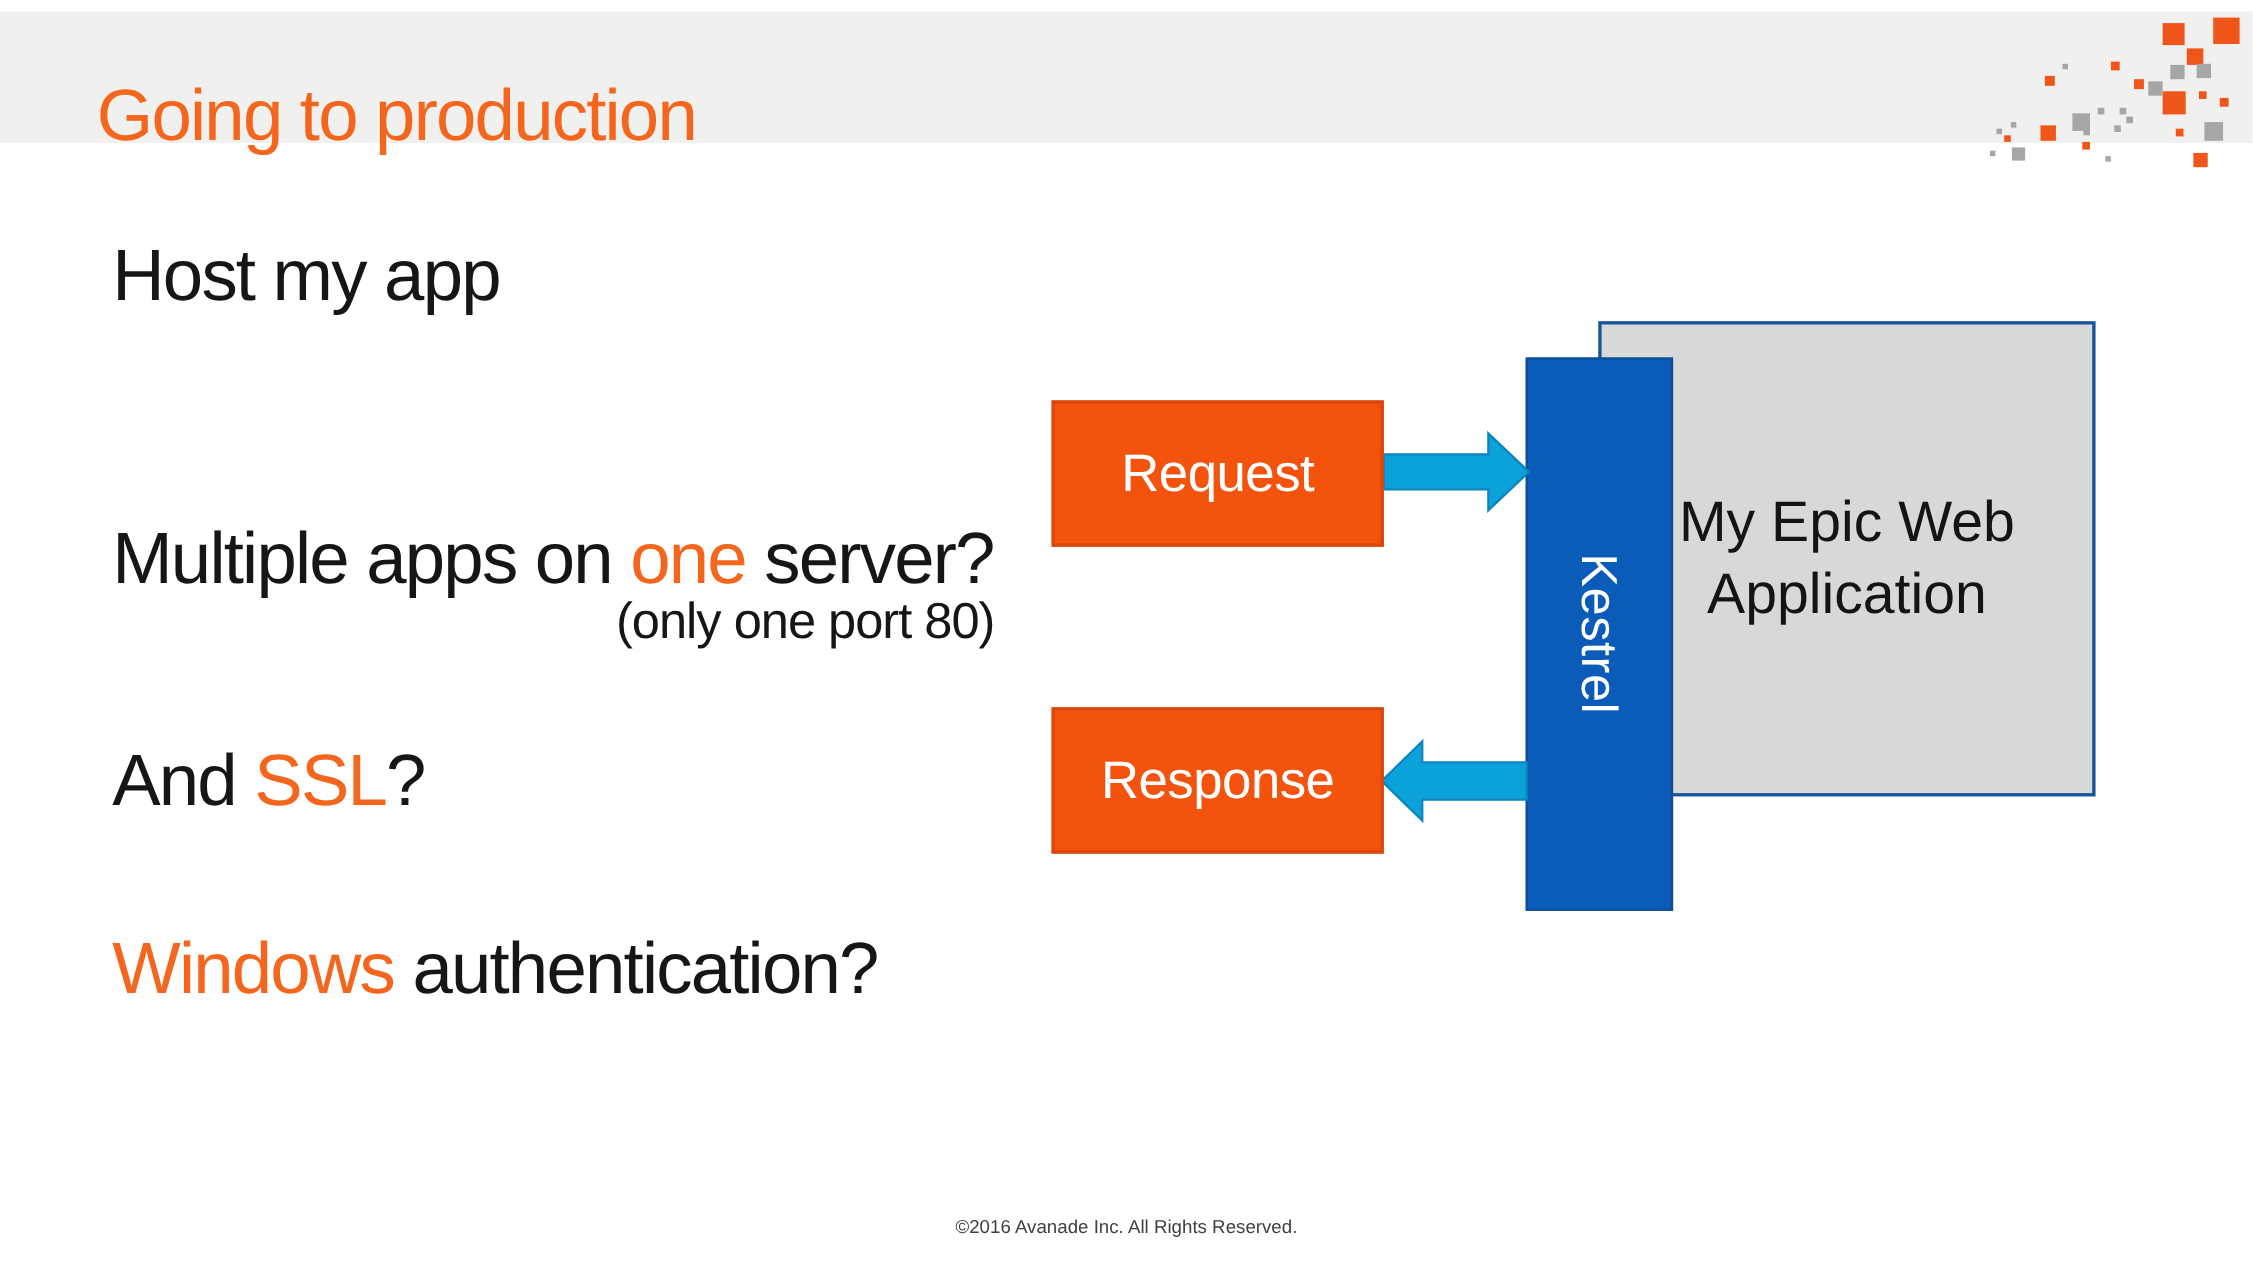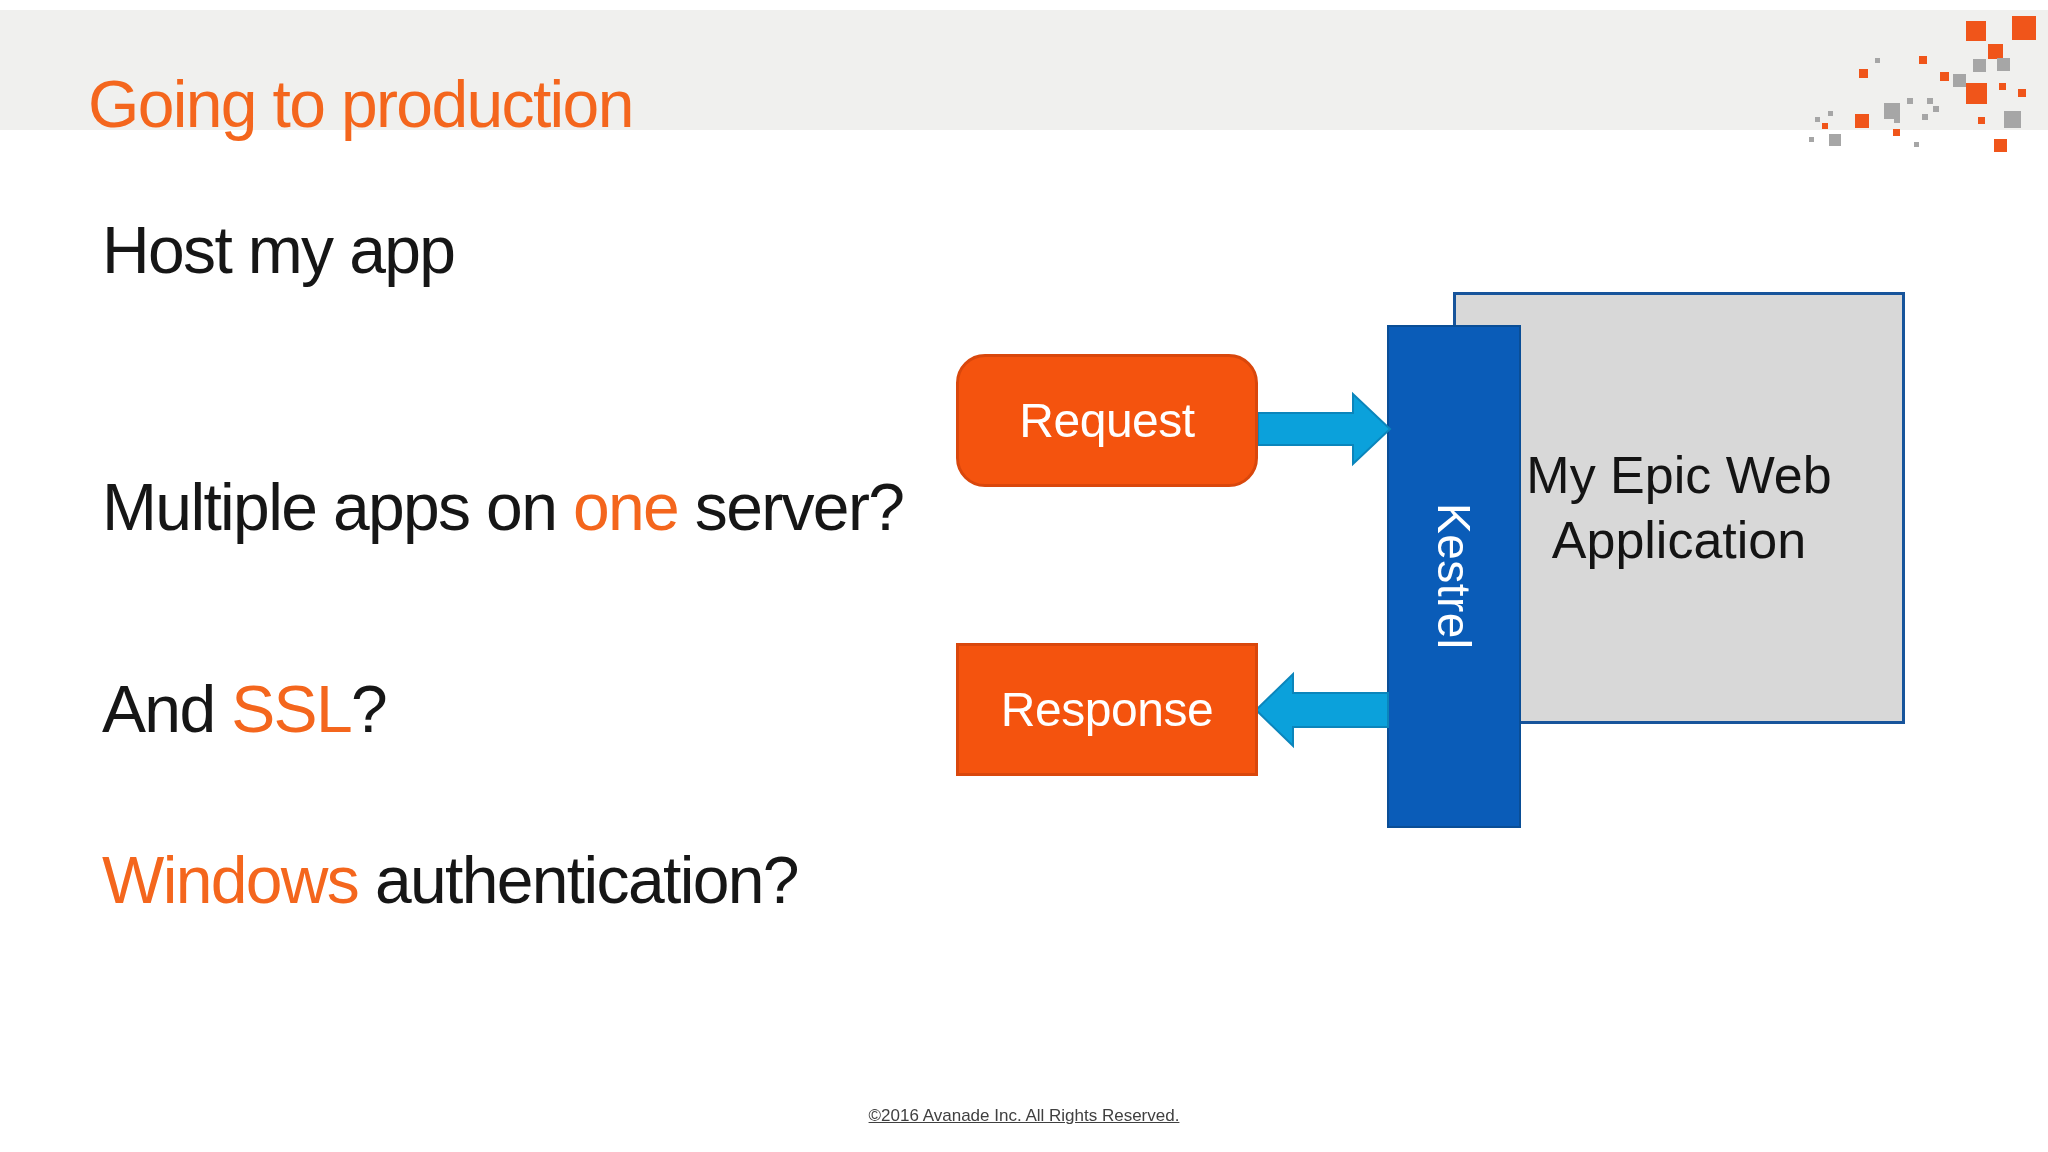--- a/index.html
+++ b/index.html
@@ -40,26 +40,26 @@
   .kestrel-label{
     writing-mode:vertical-rl;text-orientation:mixed;color:#fff;font-size:46px;letter-spacing:0.01em;
   }
   .arrows{position:absolute;left:0;top:0;width:2048px;height:1152px;pointer-events:none;}
   .arrows polygon{fill:var(--arrow-blue,#0BA1DB);stroke:var(--arrow-stroke,#0B85BB);stroke-width:2;}
   .orangebox{
     position:absolute;width:302px;height:133px;box-sizing:border-box;
     background:var(--shape-orange,#F4530E);border:3px solid var(--shape-orange-border,#D9470C);
     display:flex;align-items:center;justify-content:center;color:#fff;font-size:48px;letter-spacing:-0.01em;
   }
-  .req{left:956px;top:354px;border-radius:29px;}
+  .req{left:956px;top:364px;}
   .res{left:956px;top:643px;}
   
   .footer{
     position:absolute;left:0;top:1106px;width:2048px;text-align:center;
-    font-size:17px;color:var(--footer-gray,#404040);letter-spacing:0;text-decoration:underline;
+    font-size:17px;color:var(--footer-gray,#404040);letter-spacing:0;
   }
 </style>
 </head>
 <body>
 
 <div class="slide">
 
   <div class="topbar">
     <h1 class="title">Going to production</h1>
   </div>
@@ -98,20 +98,23 @@
 
   <div class="line l-host">
     <span>Host my app</span>
   </div>
 
 
   <div class="line l-multiple">
     <span>Multiple apps on </span><span class="accent">one</span><span> server?</span>
   </div>
 
+  <div class="line l-port">
+    <span>(only one port 80)</span>
+  </div>
 
   <div class="line l-ssl">
     <span>And </span><span class="accent">SSL</span><span>?</span>
   </div>
 
   <div class="line l-windows">
     <span class="accent">Windows</span><span> authentication?</span>
   </div>
 
   <div class="graybox">

